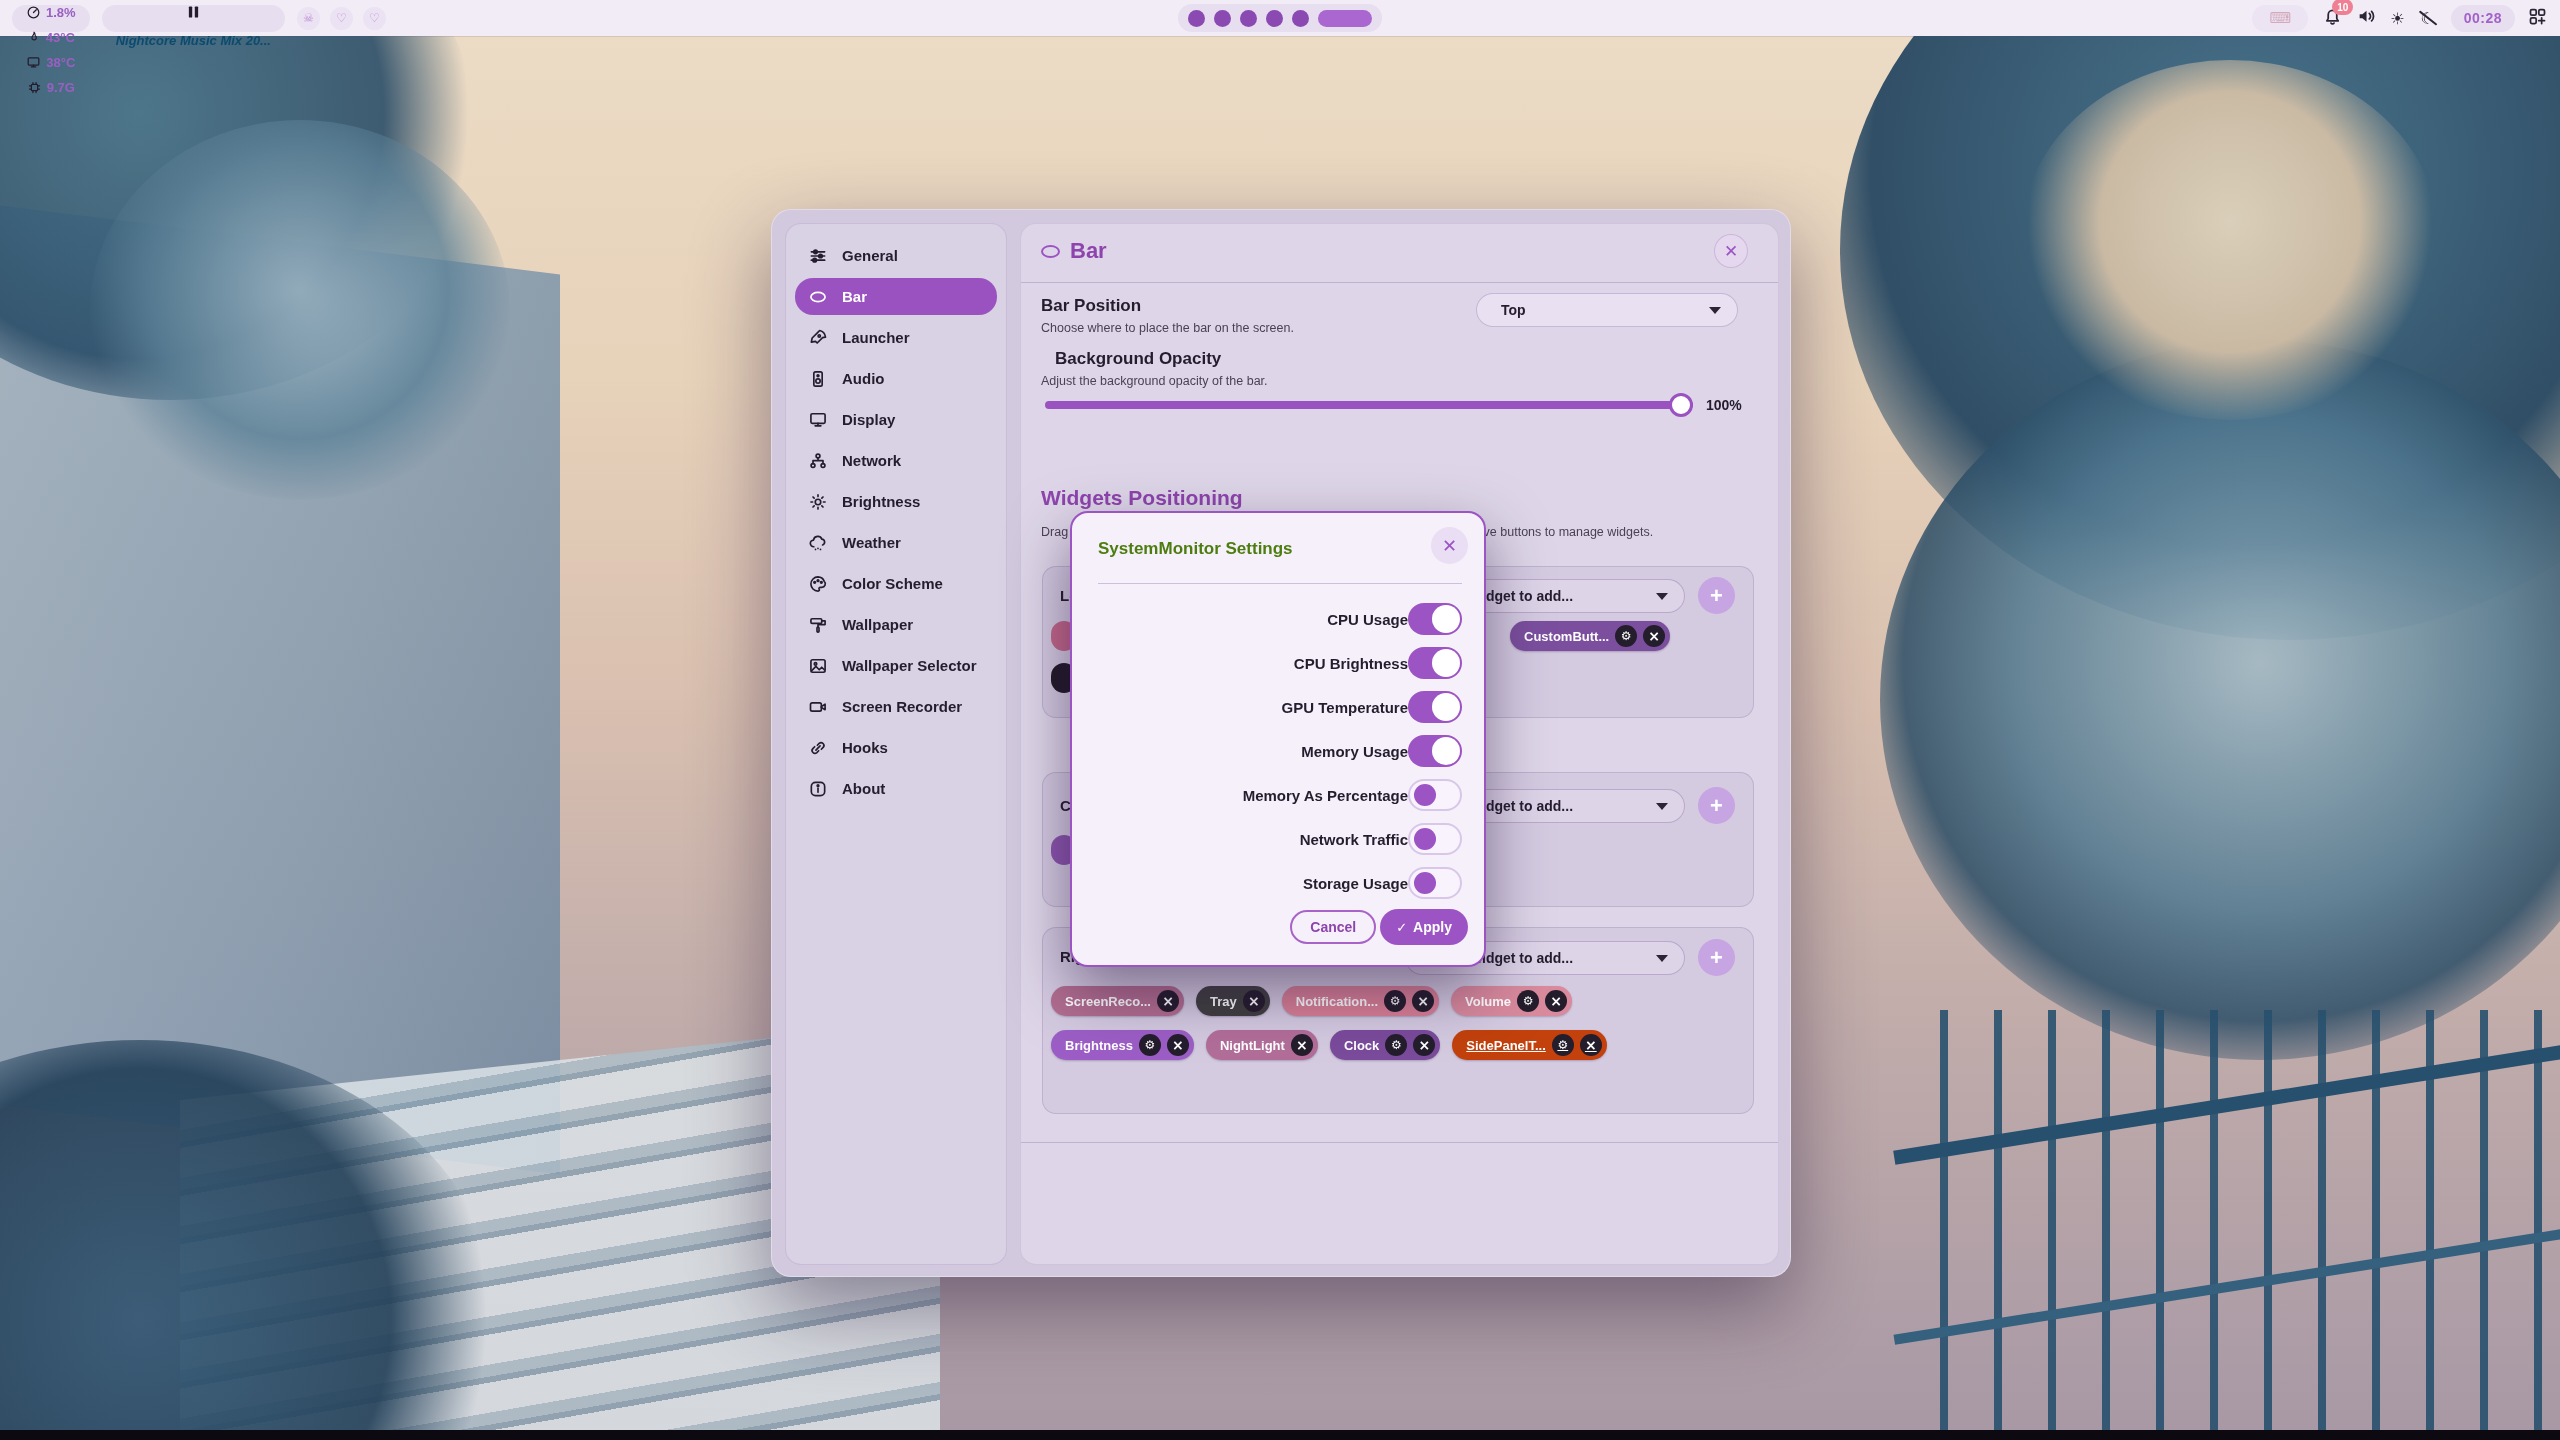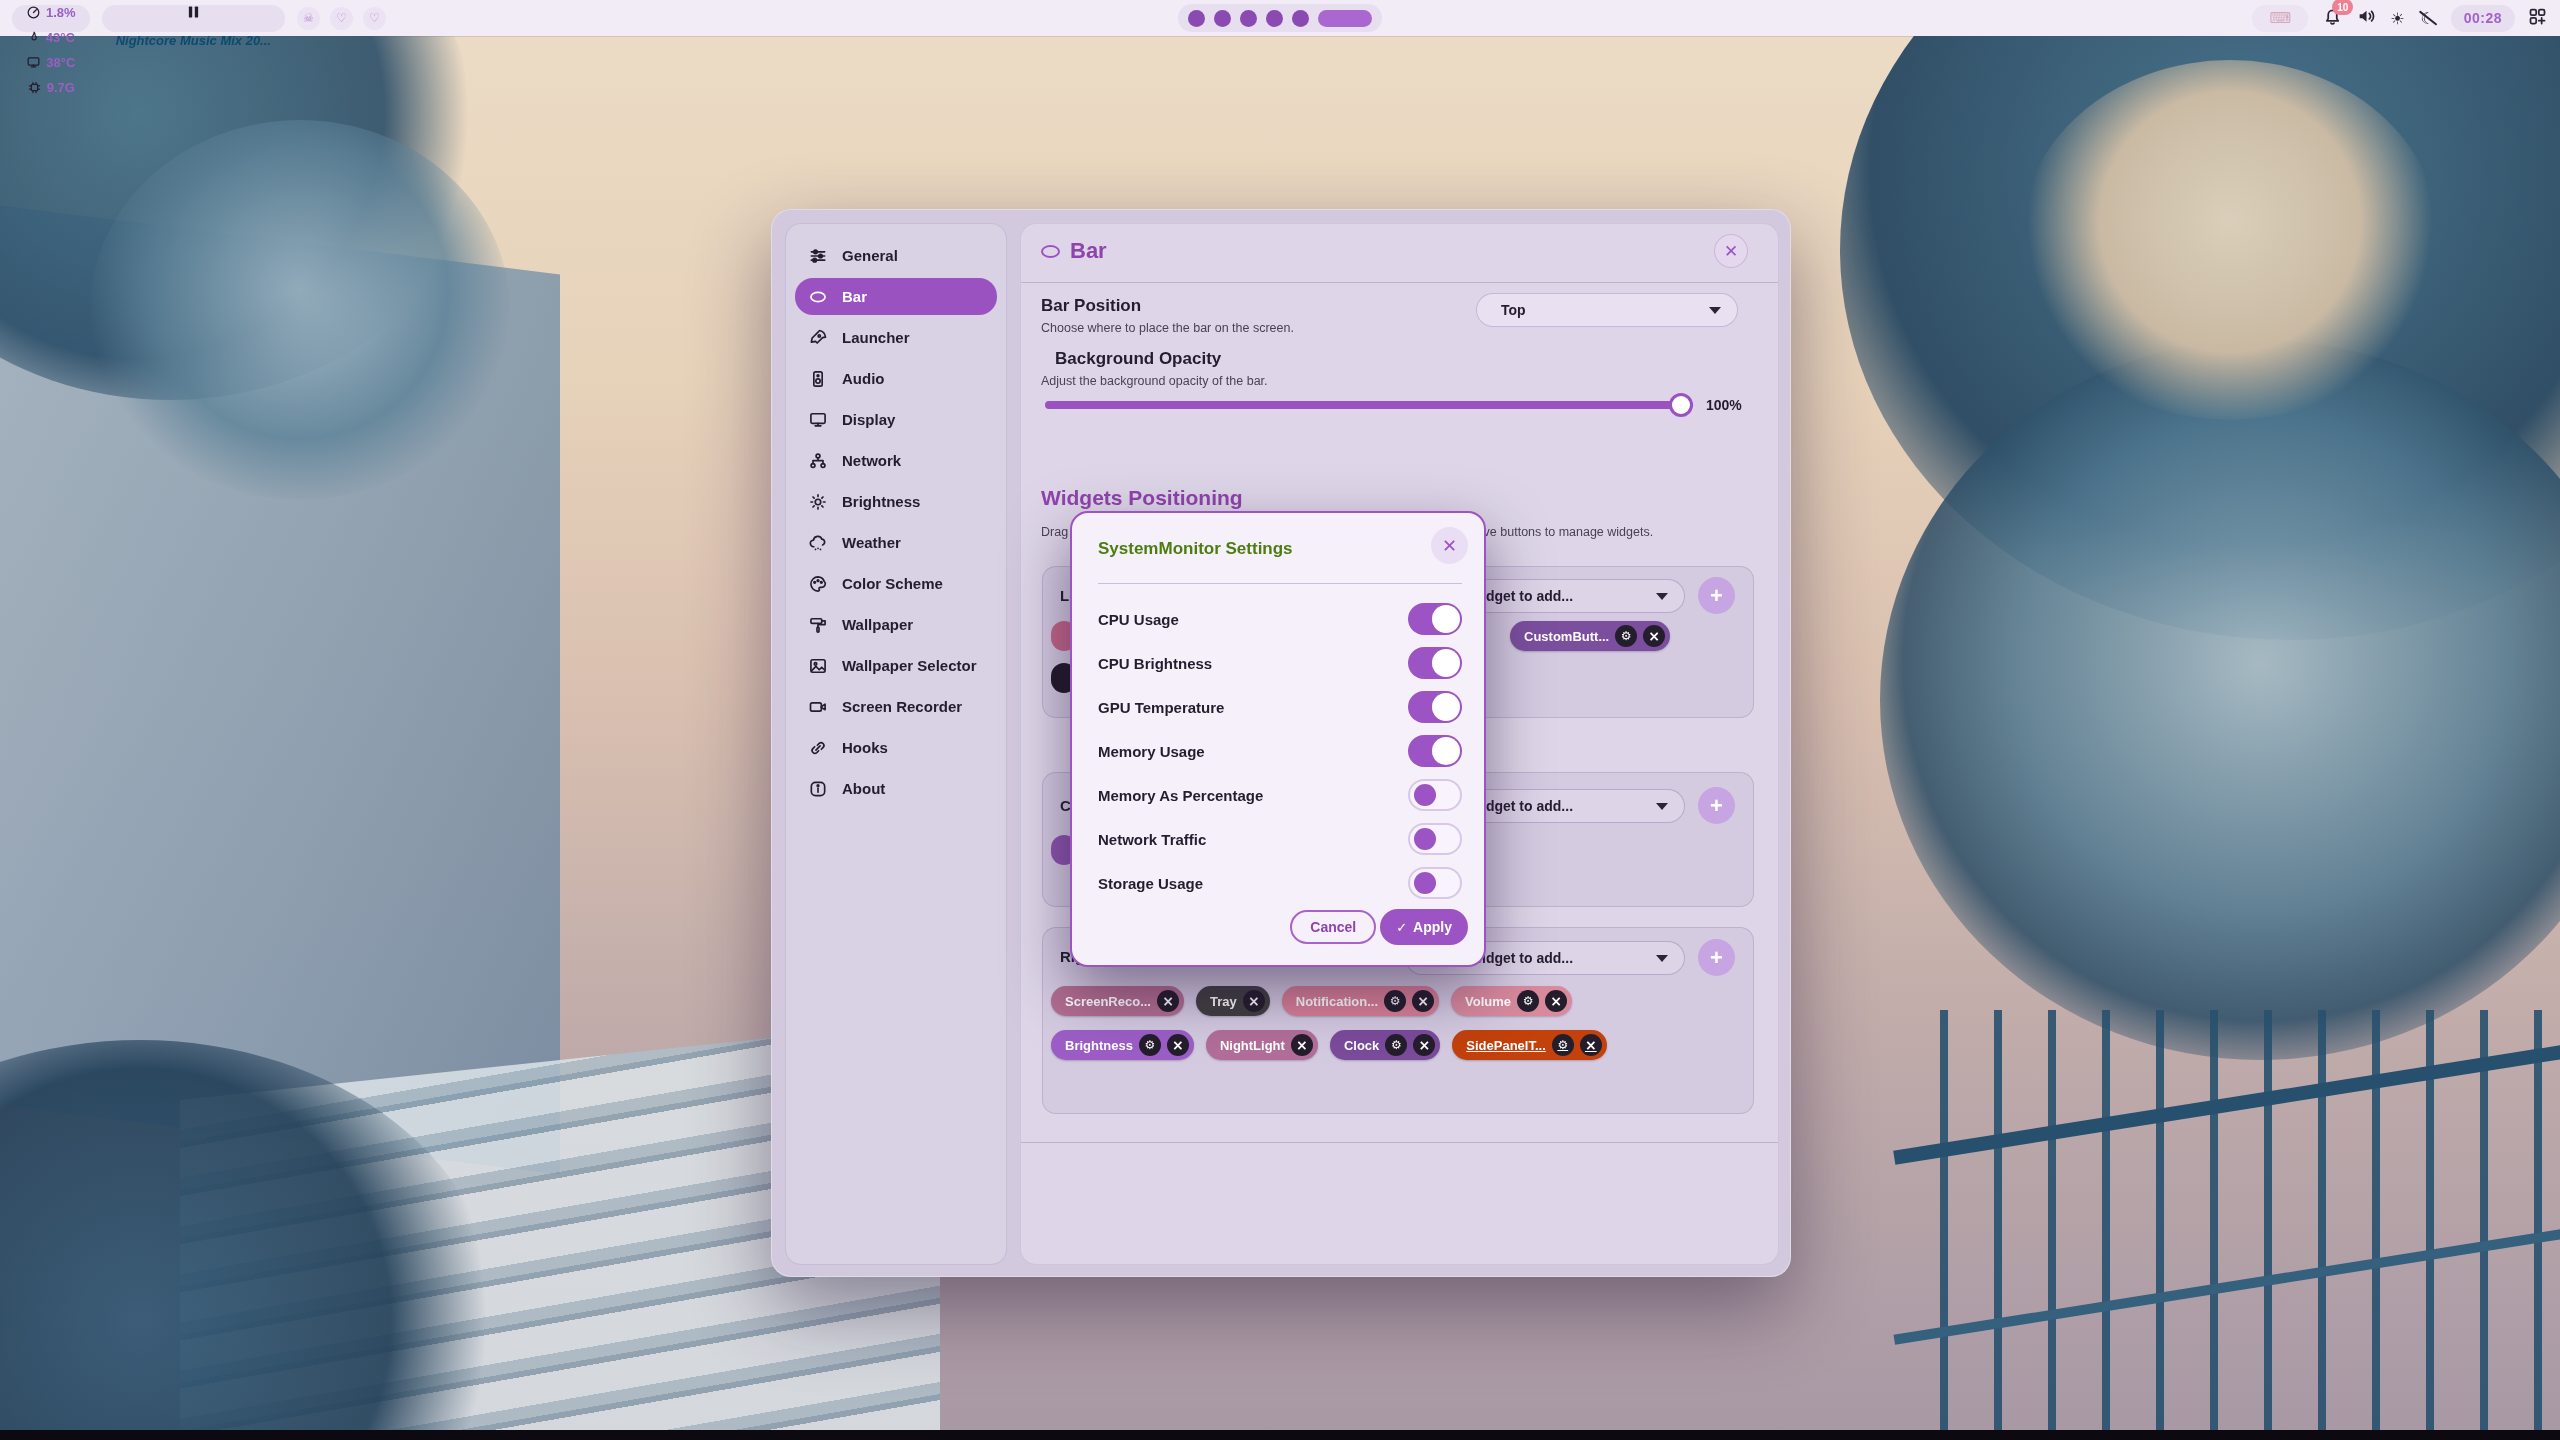--- a/index.html
+++ b/index.html
@@ -95,21 +95,21 @@
   .frag { position:absolute; height:30px; border-radius:15px; width:26px; }
 
   
   .modal { position:absolute; left:1070px; top:511px; width:416px; height:456px; border-radius:18px; background:#f5f0fa;
     border:2.5px solid #9c54c4; z-index:60; box-shadow:0 24px 60px rgba(35,15,55,.5); }
   .modal-title { position:absolute; left:26px; top:26px; color:#4d7c0f; font-weight:bold; font-size:17px; }
   .m-close { position:absolute; right:16px; top:14px; width:37px; height:37px; border-radius:50%; background:#eadef4;
     display:flex; align-items:center; justify-content:center; color:#9c54c4; font-size:18px; font-family:"DejaVu Sans",sans-serif; }
   .m-divider { position:absolute; left:26px; top:70px; width:364px; height:1px; background:rgba(140,95,170,.35); }
   .toggle-rows { position:absolute; left:26px; top:84px; width:364px; }
-  .toggle-row { display:flex; align-items:center; justify-content:space-between; height:44px; }
+  .toggle-row { display:flex; align-items:center; justify-content:flex-end; height:44px; }
   .toggle-row .tlabel { color:#241d2e; font-weight:bold; font-size:15px; }
   .tgl { position:relative; width:54px; height:32px; border-radius:16px; }
   .tgl.on { background:#9c54c4; }
   .tgl.on .knob { position:absolute; right:2px; top:2px; width:28px; height:28px; border-radius:50%; background:#fff; }
   .tgl.off { background:#f8f3fc; border:2px solid #d8c7e8; }
   .tgl.off .knob { position:absolute; left:4px; top:3px; width:22px; height:22px; border-radius:50%; background:#9c54c4; }
   .m-buttons { position:absolute; right:16px; top:396px; display:flex; gap:4px; align-items:center; }
   .btn-cancel { height:34px; padding:0 18px; border-radius:17px; border:2px solid #a863c8; background:transparent;
     color:#8e44ad; font-weight:bold; font-size:14px; display:flex; align-items:center; }
   .btn-apply { height:36px; padding:0 16px; border-radius:18px; background:#9c54c4; color:#fff; font-weight:bold; font-size:14px;

